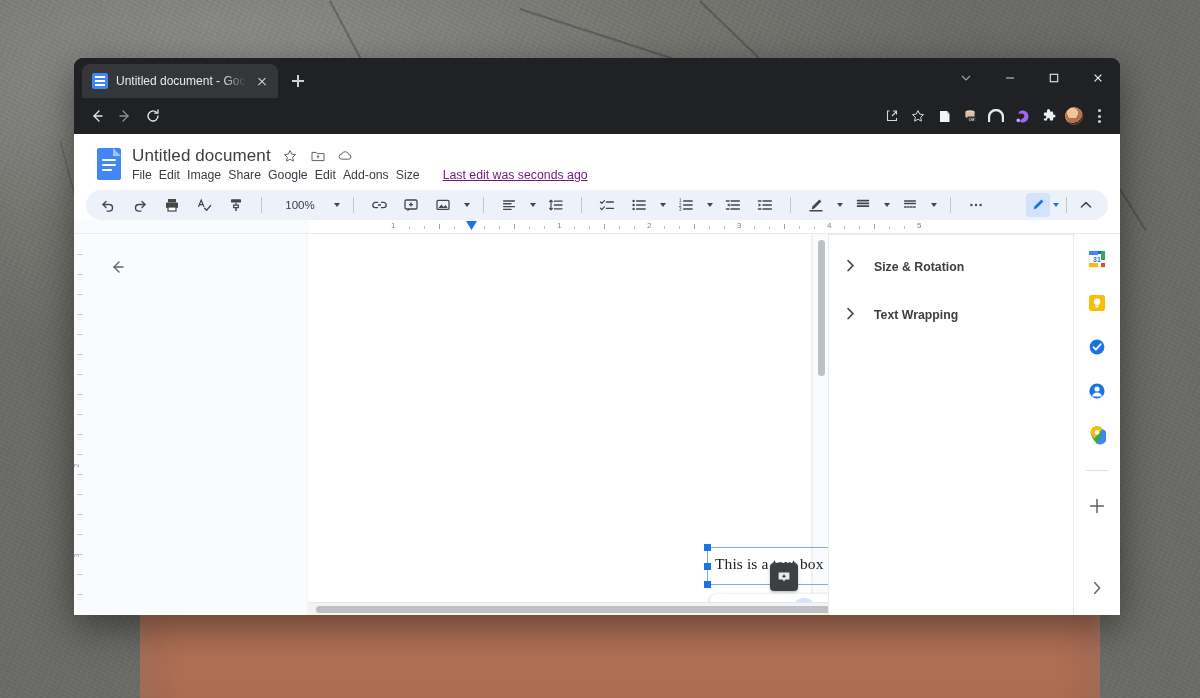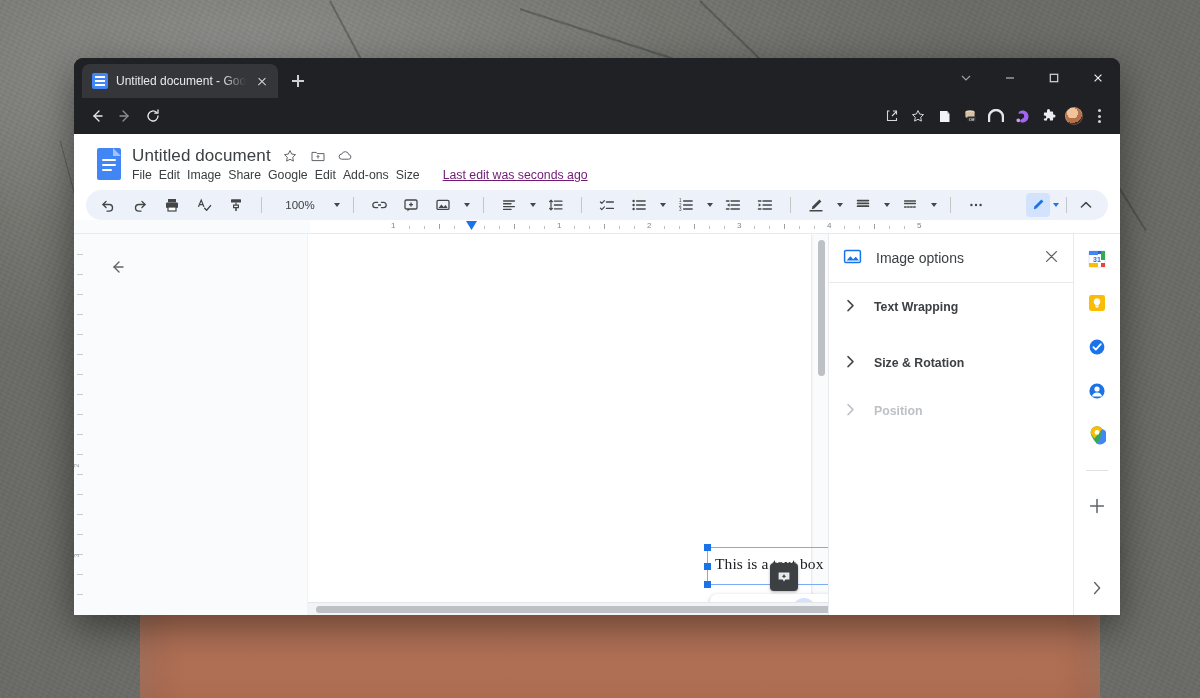--- a/index.html
+++ b/index.html
@@ -775,59 +775,37 @@
               <path d="M8 5l.7 1.6L10.3 7.3 8.7 8 8 9.6 7.3 8 5.7 7.3 7.3 6.6z" fill="#3c4043"></path>
             </svg>
         </div>
 
         <div class="hscroll-bar">
           <div class="hscroll-thumb"></div>
         </div>
       </div>
 
       <div class="opt-panel">
-        <div class="opt-header">
+        <div class="opt-divider"></div>
+
+        <div class="opt-row" style="margin-top:8px">
           <span>
-            <svg width="19" height="19" viewBox="0 0 19 19">
-                <rect x="1.6" y="3.4" width="15.8" height="12.2" rx="1.4" stroke="#1a73e8" stroke-width="1.5" fill="none"></rect>
-                <path d="M3.6 13.6l3.8-4.4 2.8 3.1 2.6-2.6 3.2 3.9z" fill="#1a73e8"></path>
+            <svg width="15" height="15" viewBox="0 0 15 15">
+                <path d="M5 2.6l5 5-5 5" stroke="#444746" stroke-width="1.5" fill="none" stroke-linecap="round" stroke-linejoin="round"></path>
               </svg>
           </span>
-          <span class="opt-title">Image options</span>
-          <span>
-            <svg width="15" height="15" viewBox="0 0 15 15">
-                <path d="M2.6 2.6l9.8 9.8M12.4 2.6l-9.8 9.8" stroke="#5f6368" stroke-width="1.3" stroke-linecap="round"></path>
-              </svg>
-          </span>
-        </div>
-        <div class="opt-divider"></div>
-
+          <span>Size &amp; Rotation</span>
+        </div>
         <div class="opt-row">
           <span>
             <svg width="15" height="15" viewBox="0 0 15 15">
                 <path d="M5 2.6l5 5-5 5" stroke="#444746" stroke-width="1.5" fill="none" stroke-linecap="round" stroke-linejoin="round"></path>
               </svg>
           </span>
           <span>Text Wrapping</span>
-        </div>
-        <div class="opt-row" style="margin-top:8px">
-          <span>
-            <svg width="15" height="15" viewBox="0 0 15 15">
-                <path d="M5 2.6l5 5-5 5" stroke="#444746" stroke-width="1.5" fill="none" stroke-linecap="round" stroke-linejoin="round"></path>
-              </svg>
-          </span>
-          <span>Size &amp; Rotation</span>
-        </div>
-        <div class="opt-row disabled">
-          <span>
-            <svg width="15" height="15" viewBox="0 0 15 15">
-                <path d="M5 2.6l5 5-5 5" stroke="#bdc1c6" stroke-width="1.5" fill="none" stroke-linecap="round" stroke-linejoin="round"></path>
-              </svg>
-          </span>
-          <span>Position</span>
         </div>
       </div>
 
       <div class="side-rail">
         <span class="rail-icon">
           <svg width="20" height="20" viewBox="0 0 20 20">
             <rect x="2" y="2" width="16" height="16" rx="1.6" fill="#fff" stroke="#dadce0" stroke-width=".8"></rect>
             <path d="M2 2h9v4H2z" fill="#4285f4"></path>
               <path d="M14 2h4v9h-4z" fill="#34a853"></path>
             <path d="M2 14h9v4H2z" fill="#fbbc04"></path>

